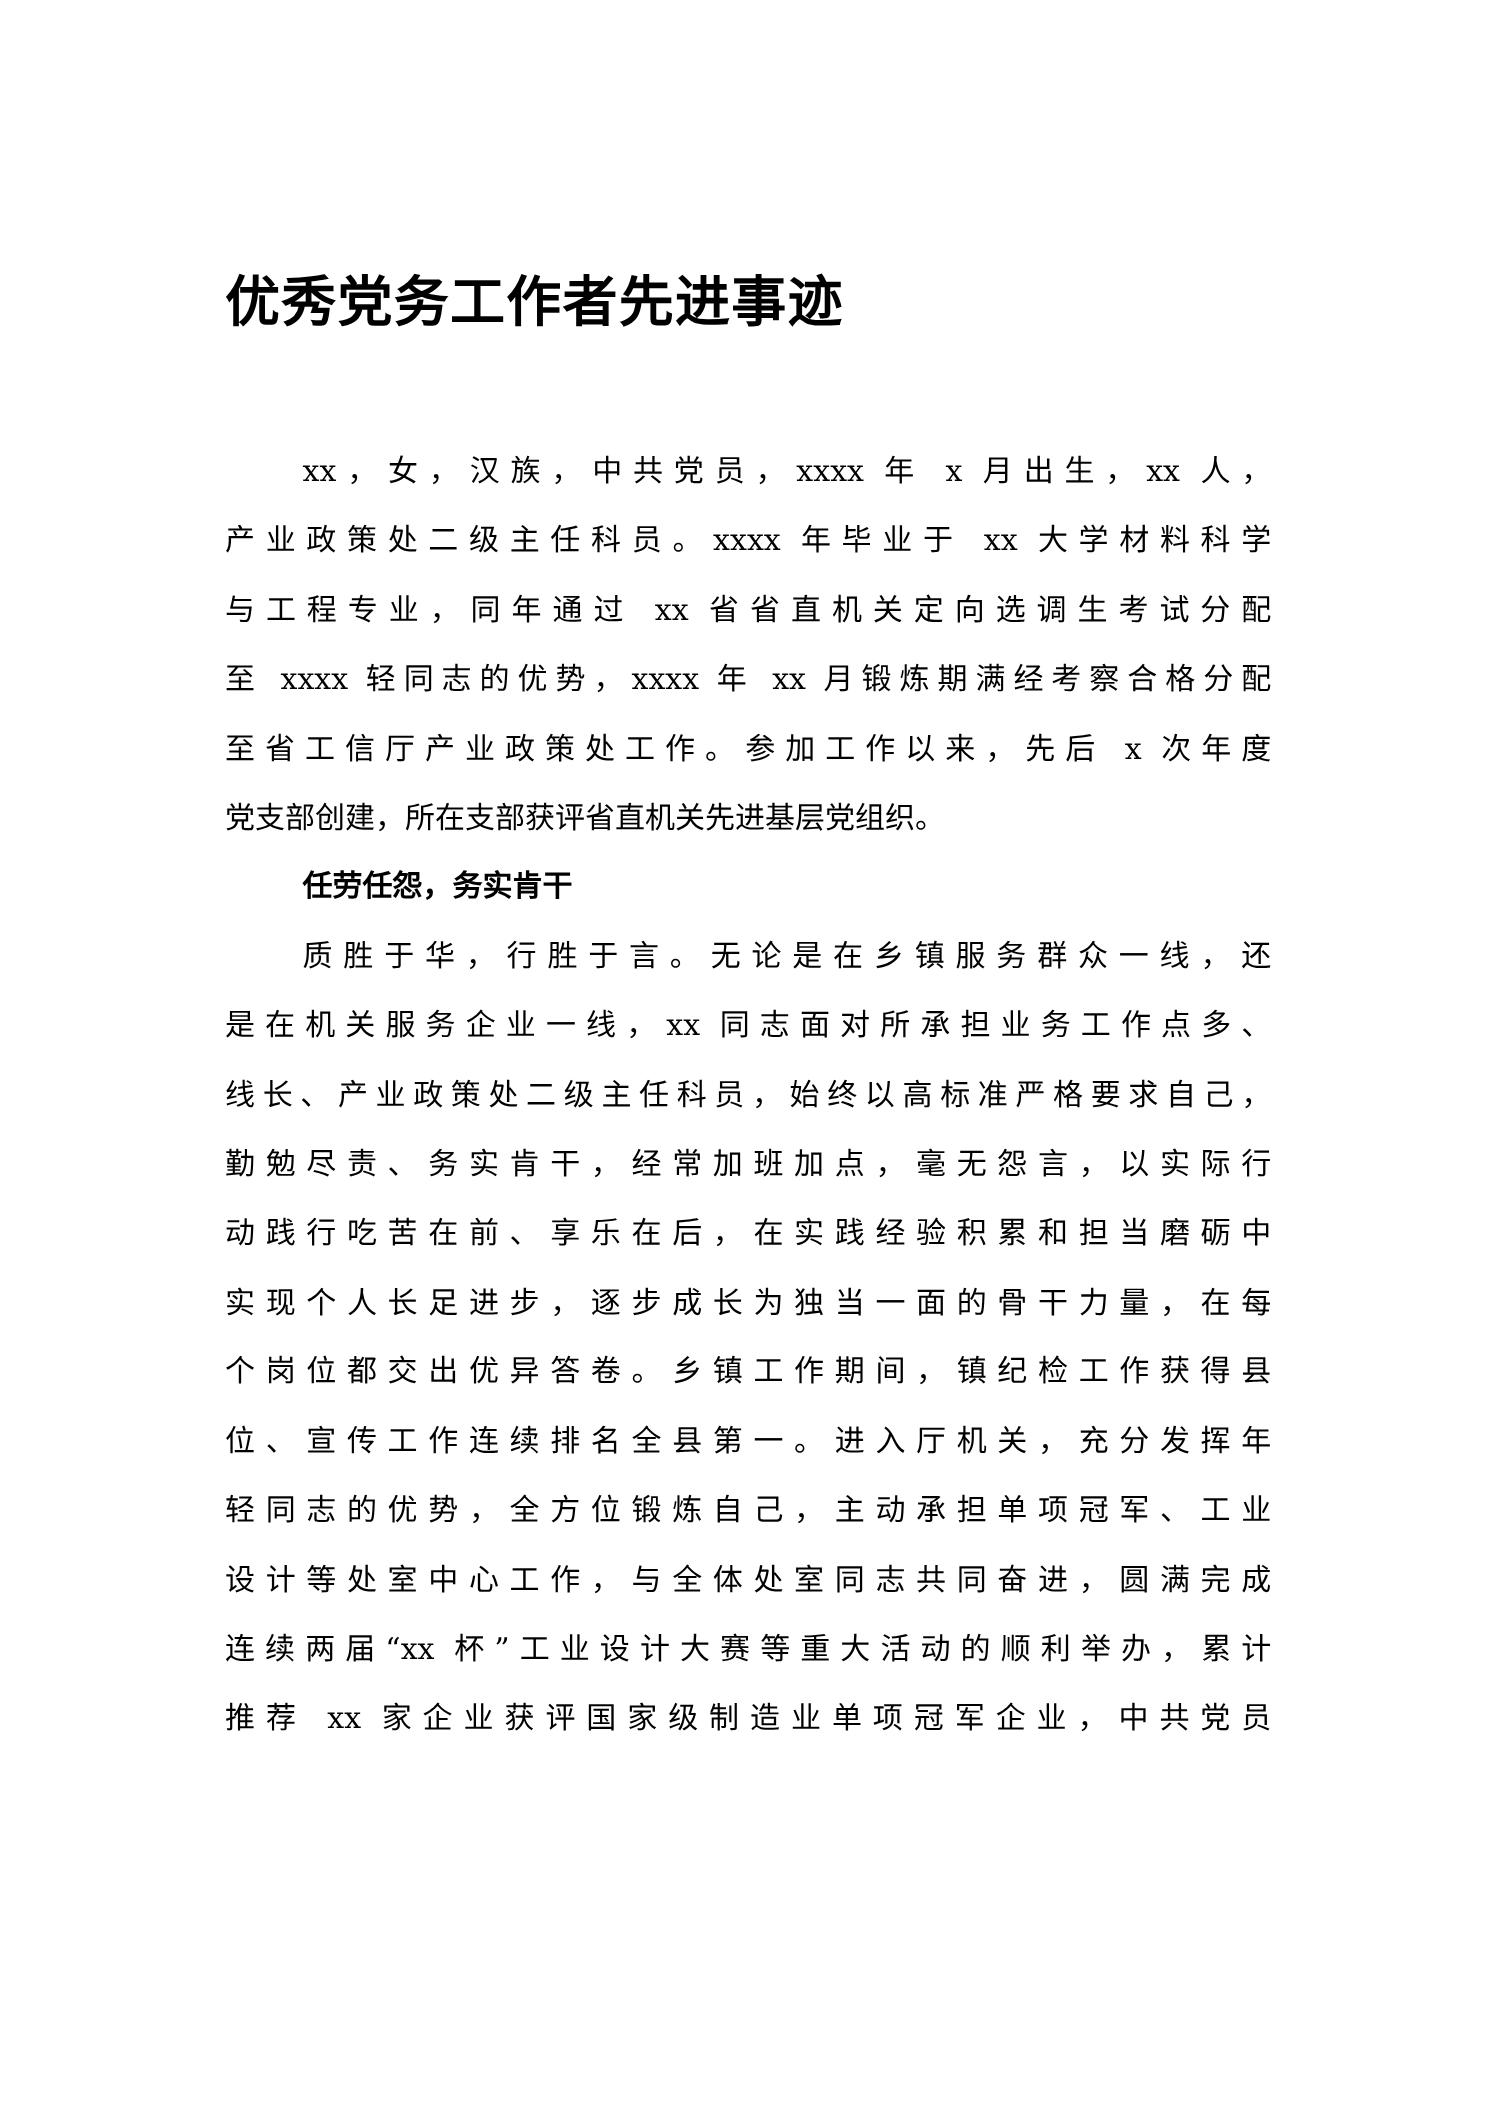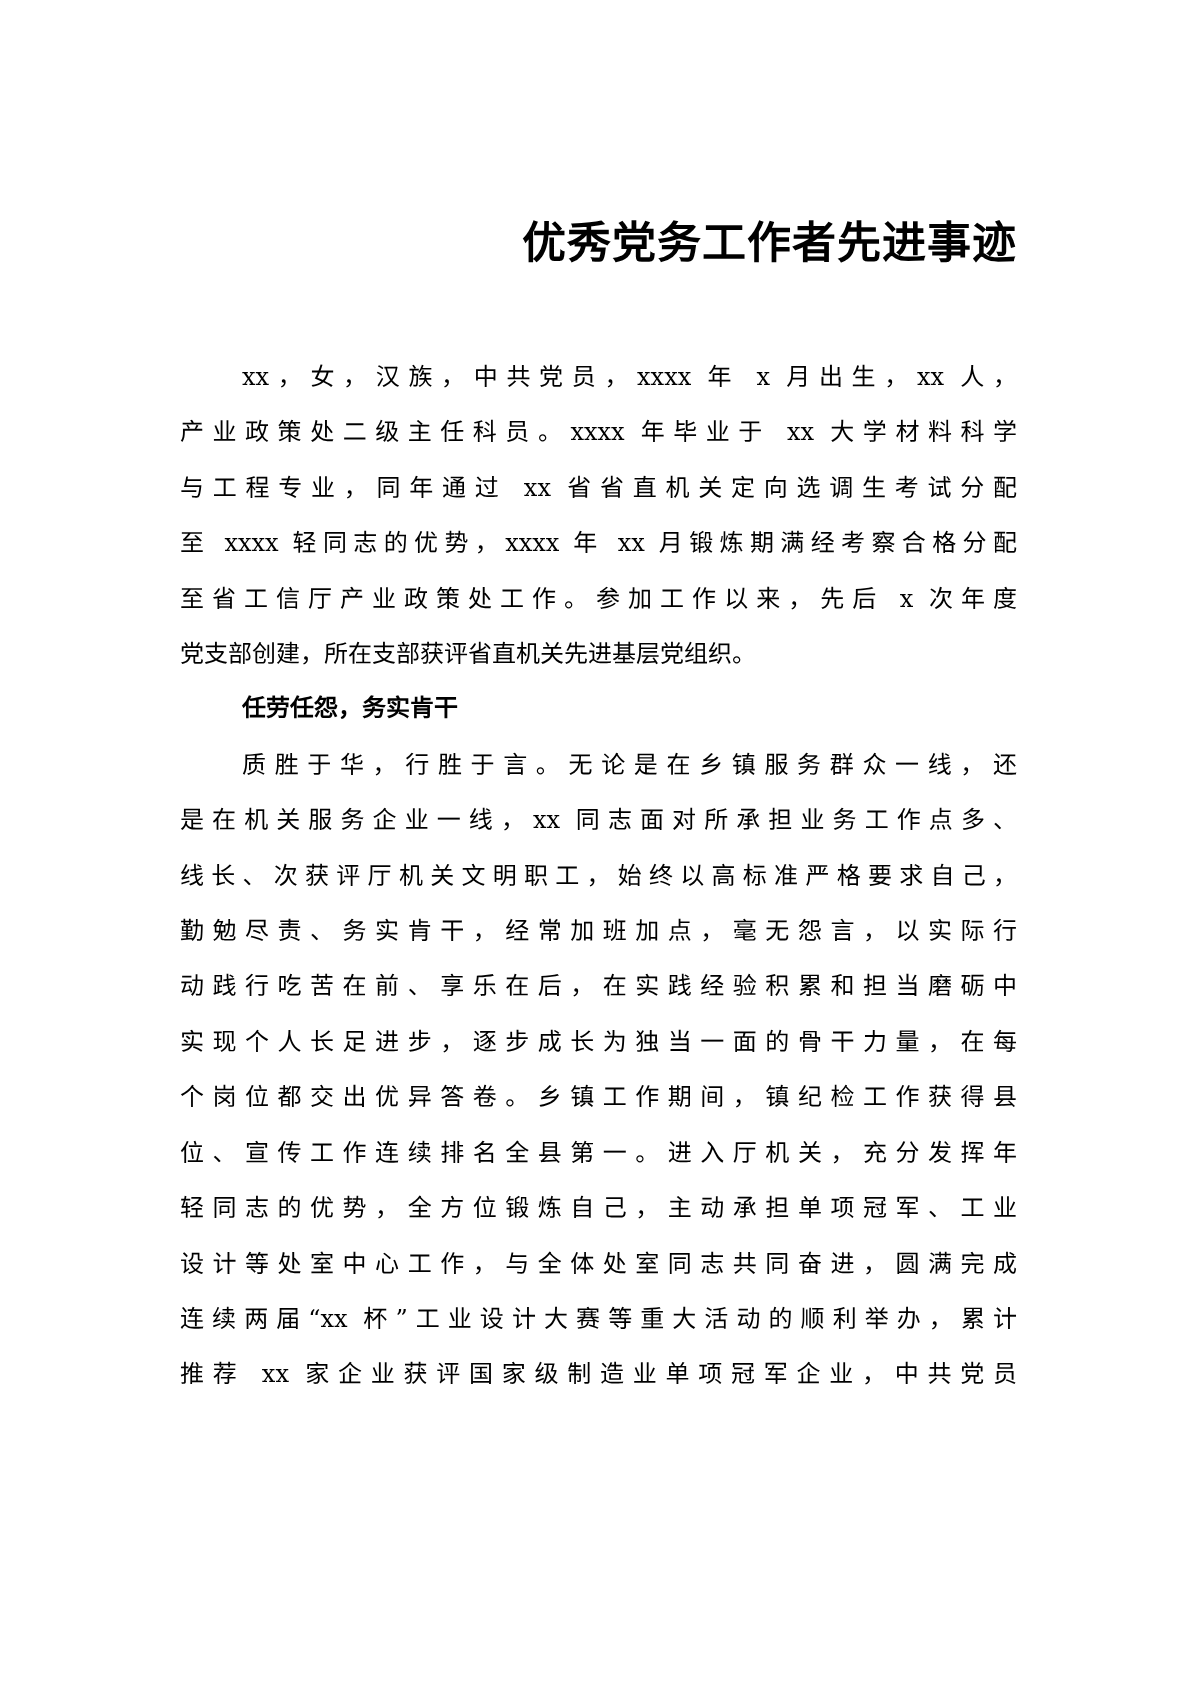--- a/index.html
+++ b/index.html
@@ -15,21 +15,21 @@
     color: #000000;
     overflow: hidden;
     font-family: "DejaVu Serif", "Liberation Serif", serif;
   }
   .doc-title {
     position: absolute;
     top: 213px;
     left: 180px;
     width: 837px;
     margin: 0;
-    text-align: right;
+    text-align: left;
     font-family: "DejaVu Serif", "Liberation Serif", serif;
     font-weight: 700;
     font-size: 44px;
     line-height: 60px;
     letter-spacing: 1px;
     white-space: nowrap;
   }
   .body-text {
     position: absolute;
     top: 350px;
@@ -43,21 +43,21 @@
     text-align-last: justify;
     white-space: normal;
   }
   .line.indent {
     text-indent: 62px;
   }
   .line.para-end {
     text-align-last: left;
   }
   .line.heading-line {
-    font-family: Liberation Mono, monospace;
+    font-family: Liberation Sans, sans-serif;
     font-weight: 700;
     text-align-last: left;
   }
 </style>
 </head>
 <body>
 
 <div class="page">
 
   <h1 class="doc-title">优秀党务工作者先进事迹</h1>
@@ -68,21 +68,21 @@
     <div class="line">产业政策处二级主任科员。xxxx 年毕业于 xx 大学材料科学</div>
     <div class="line">与工程专业，同年通过 xx 省省直机关定向选调生考试分配</div>
     <div class="line">至 xxxx 轻同志的优势，xxxx 年 xx 月锻炼期满经考察合格分配</div>
     <div class="line">至省工信厅产业政策处工作。参加工作以来，先后 x 次年度</div>
     <div class="line para-end">党支部创建，所在支部获评省直机关先进基层党组织。</div>
 
     <div class="line heading-line indent">任劳任怨，务实肯干</div>
 
     <div class="line indent">质胜于华，行胜于言。无论是在乡镇服务群众一线，还</div>
     <div class="line">是在机关服务企业一线，xx 同志面对所承担业务工作点多、</div>
-    <div class="line">线长、次获评厅机关文明职工，始终以高标准严格要求自己，</div>
+    <div class="line">线长、产业政策处二级主任科员，始终以高标准严格要求自己，</div>
     <div class="line">勤勉尽责、务实肯干，经常加班加点，毫无怨言，以实际行</div>
     <div class="line">动践行吃苦在前、享乐在后，在实践经验积累和担当磨砺中</div>
     <div class="line">实现个人长足进步，逐步成长为独当一面的骨干力量，在每</div>
     <div class="line">个岗位都交出优异答卷。乡镇工作期间，镇纪检工作获得县</div>
     <div class="line">位、宣传工作连续排名全县第一。进入厅机关，充分发挥年</div>
     <div class="line">轻同志的优势，全方位锻炼自己，主动承担单项冠军、工业</div>
     <div class="line">设计等处室中心工作，与全体处室同志共同奋进，圆满完成</div>
     <div class="line">连续两届“xx 杯”工业设计大赛等重大活动的顺利举办，累计</div>
     <div class="line">推荐 xx 家企业获评国家级制造业单项冠军企业，中共党员</div>
 

